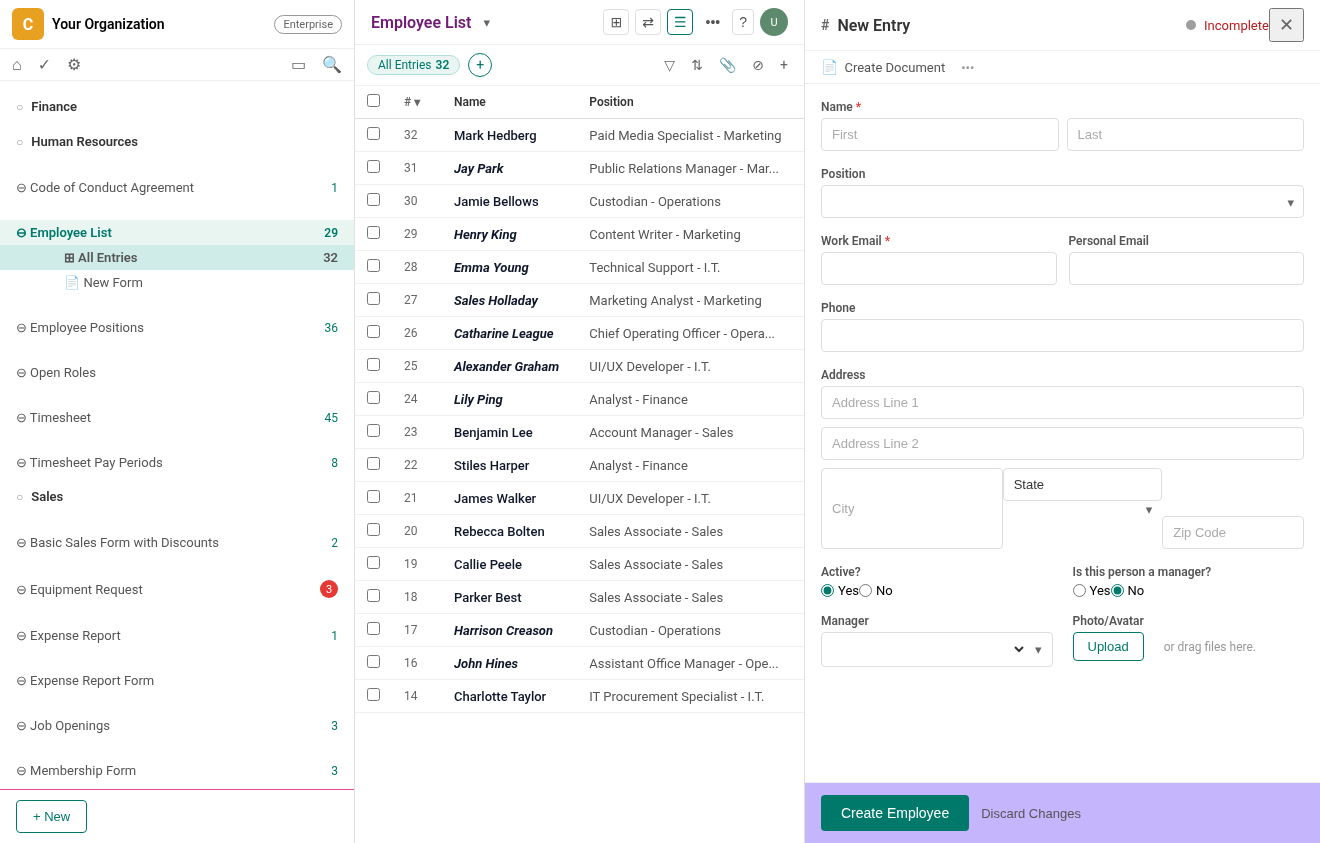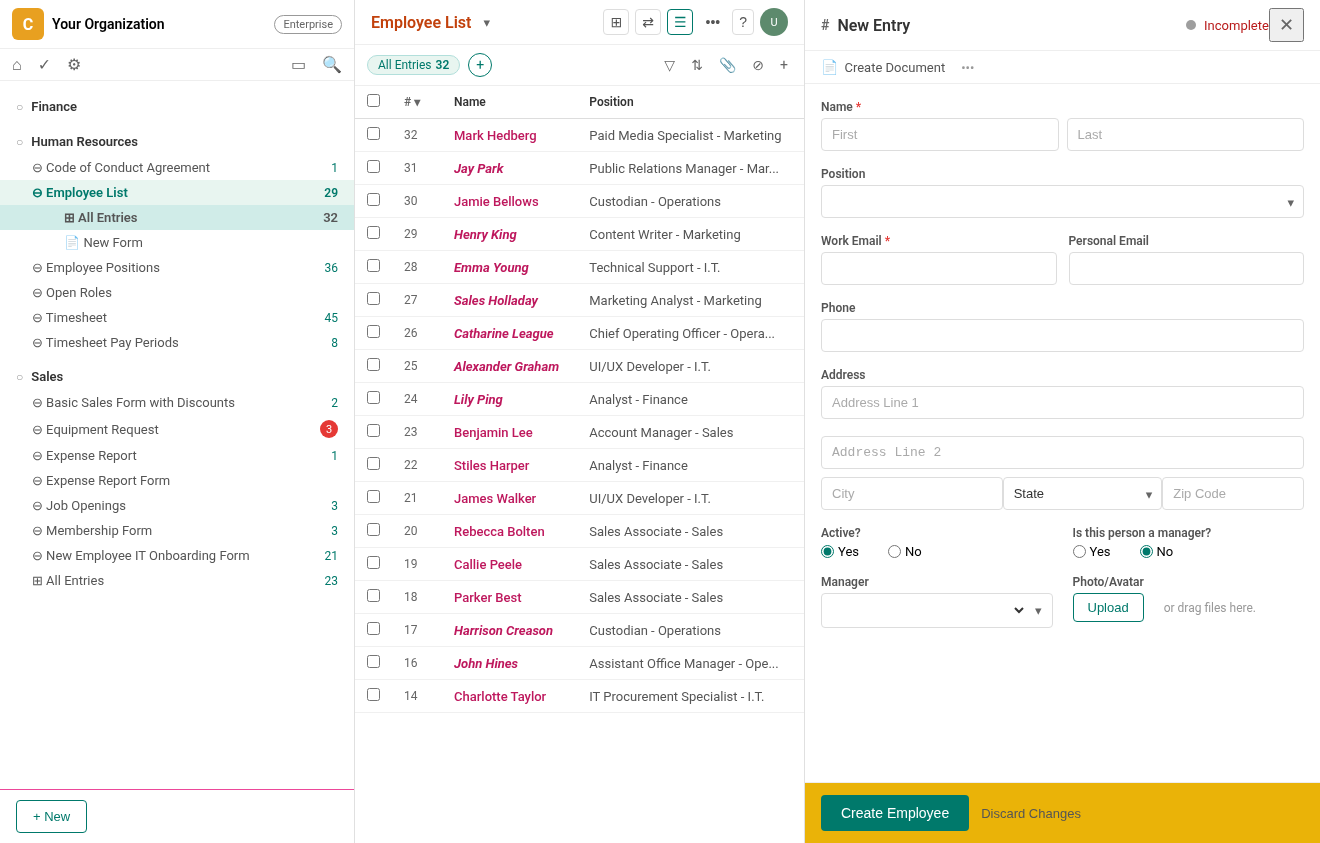--- a/index.html
+++ b/index.html
@@ -10,38 +10,38 @@
     .sidebar-header { padding: 8px 12px; display: flex; align-items: center; gap: 8px; border-bottom: 1px solid #eee; }
     .logo { width: 32px; height: 32px; background: #e8a020; border-radius: 6px; display: flex; align-items: center; justify-content: center; color: white; font-weight: bold; font-size: 16px; }
     .org-name { font-weight: 600; font-size: 14px; flex: 1; }
     .enterprise-badge { border: 1px solid #999; border-radius: 10px; padding: 2px 8px; font-size: 11px; color: #666; }
     .sidebar-icons { display: flex; align-items: center; padding: 6px 12px; gap: 16px; border-bottom: 1px solid #eee; }
     .sidebar-icon { color: #666; font-size: 16px; cursor: pointer; }
     .sidebar-nav { flex: 1; overflow-y: auto; padding: 8px 0; }
     .nav-section { padding: 4px 0; }
     .nav-group-header { padding: 6px 16px; font-weight: 600; color: #333; font-size: 13px; display: flex; align-items: center; gap: 8px; cursor: pointer; }
     .nav-group-header .nav-icon { color: #999; font-size: 12px; }
-    .nav-item { padding: 5px 16px 5px 32px; color: #555; cursor: pointer; display: flex; align-items: center; justify-content: space-between; font-size: 13px; }
+    .nav-item { padding: 5px 16px 5px 16px; color: #555; cursor: pointer; display: flex; align-items: center; justify-content: space-between; font-size: 13px; margin-top: 20px; }
     .nav-item.active { background: #e8f5f0; color: #00796b; font-weight: 600; }
     .nav-item .count { color: #00796b; font-size: 12px; }
     .nav-leaf { padding: 5px 16px 5px 64px; color: #555; cursor: pointer; display: flex; align-items: center; justify-content: space-between; font-size: 13px; }
     .nav-leaf.active-leaf { background: #d0ece8; font-weight: 600; }
     .badge-red { background: #e53935; color: white; border-radius: 50%; width: 18px; height: 18px; display: inline-flex; align-items: center; justify-content: center; font-size: 11px; }
     .sidebar-footer { padding: 10px 16px; border-top: 1px solid #ec4899; }
     .new-btn { display: flex; align-items: center; gap: 6px; padding: 8px 16px; border: 1px solid #00796b; color: #00796b; border-radius: 4px; cursor: pointer; font-size: 13px; background: white; }
 
     
     #list-panel { flex: 1; display: flex; flex-direction: column; overflow: hidden; border-right: 1px solid #e0e0e0; max-width: 450px; }
 
     
     #right-panel { flex: 1; display: flex; flex-direction: column; overflow: hidden; }
 
     
     .list-header { padding: 8px 16px; display: flex; align-items: center; gap: 8px; border-bottom: 1px solid #eee; background: #fff; }
-    .list-title { font-size: 16px; font-weight: 600; color: #c2410c; }
+    .list-title { font-size: 16px; font-weight: 600; color: #701a75; }
     .list-title-arrow { color: #666; margin-left: 4px; }
     .header-icons { display: flex; align-items: center; gap: 6px; margin-left: auto; }
     .header-icon-btn { padding: 4px 6px; border: 1px solid #ddd; border-radius: 4px; cursor: pointer; color: #555; background: white; font-size: 14px; }
     .header-icon-btn.active { border-color: #00796b; color: #00796b; }
     .header-icon-btn.dots { border: none; }
 
     
     .toolbar { display: flex; align-items: center; gap: 8px; padding: 8px 12px; background: #fff; border-bottom: 1px solid #eee; }
     .entries-badge { display: flex; align-items: center; gap: 4px; background: #e8f5f0; border: 1px solid #b2dfdb; border-radius: 12px; padding: 2px 10px; font-size: 12px; color: #00796b; cursor: pointer; }
     .entries-count { font-weight: 600; }
@@ -50,21 +50,21 @@
     .toolbar-icon { color: #666; cursor: pointer; font-size: 14px; padding: 4px; }
 
     
     .table-container { flex: 1; overflow-y: auto; background: #fff; }
     table { width: 100%; border-collapse: collapse; }
     thead th { padding: 8px 12px; text-align: left; font-weight: 600; color: #333; font-size: 12px; border-bottom: 1px solid #ddd; position: sticky; top: 0; background: #fff; }
     thead th.num-col { width: 50px; color: #666; }
     tbody tr { border-bottom: 1px solid #f0f0f0; }
     tbody td { padding: 8px 12px; color: #555; font-size: 13px; }
     tbody td.row-num { color: #666; font-size: 12px; }
-    tbody td.name-col { color: #be185d; cursor: pointer; font-weight: 500; }
+    tbody td.name-col { color: #0f172a; cursor: pointer; font-weight: 500; }
     tbody td.name-col.bold { font-weight: 700; font-style: italic; }
     .checkbox-cell { width: 30px; }
     .checkbox-input { cursor: pointer; }
 
     
     .form-header { display: flex; align-items: center; padding: 8px 16px; background: #fff; border-bottom: 1px solid #eee; }
     .form-title { display: flex; align-items: center; gap: 8px; font-size: 16px; font-weight: 600; color: #333; flex: 1; }
     .form-title-icon { color: #666; font-size: 14px; }
     .form-status { display: flex; align-items: center; gap: 8px; }
     .status-dot { width: 10px; height: 10px; border-radius: 50%; background: #9e9e9e; }
@@ -80,30 +80,30 @@
     .name-fields { display: flex; gap: 8px; }
     .form-input { width: 100%; border: 1px solid #ddd; border-radius: 4px; padding: 8px 10px; font-size: 13px; color: #333; background: #fff; outline: none; }
     .form-input::placeholder { color: #aaa; }
     .two-col { display: grid; grid-template-columns: 1fr 1fr; gap: 12px; }
     .select-wrapper { position: relative; }
     .select-wrapper select { width: 100%; border: 1px solid #ddd; border-radius: 4px; padding: 8px 10px; font-size: 13px; color: #333; background: #fff; appearance: none; outline: none; }
     .select-arrow { position: absolute; right: 10px; top: 50%; transform: translateY(-50%); pointer-events: none; color: #666; }
     .address-row { display: flex; margin-top: 8px; }
     .address-row .city-input { flex: 2; }
     .address-row .zip-input { flex: 1.5; }
-    .radio-group { display: flex; align-items: center; gap: 29px; }
+    .radio-group { display: flex; align-items: center; gap: 0; }
     .radio-label { display: flex; align-items: center; gap: 4px; cursor: pointer; font-size: 13px; }
     .radio-label input[type="radio"] { accent-color: #00796b; }
     .two-col-section { display: grid; grid-template-columns: 1fr 1fr; gap: 20px; margin-bottom: 16px; }
     .manager-row { display: flex; align-items: center; gap: 8px; border: 1px solid #ddd; border-radius: 4px; padding: 8px 10px; }
     .manager-dropdown { flex: 1; border: none; outline: none; font-size: 13px; color: #333; background: transparent; }
     .manager-arrow { color: #666; }
     .upload-btn { border: 1px solid #00796b; color: #00796b; background: white; border-radius: 4px; padding: 6px 14px; font-size: 13px; cursor: pointer; }
     .drag-text { color: #999; font-size: 12px; }
-    .form-footer { display: flex; align-items: center; gap: 12px; padding: 12px 16px; background: #eab308; border-top: 1px solid #eee; }
+    .form-footer { display: flex; align-items: center; gap: 12px; padding: 12px 16px; background: #c4b5fd; border-top: 1px solid #eee; }
     .create-emp-btn { background: #00796b; color: white; border: none; border-radius: 4px; padding: 10px 20px; font-size: 14px; font-weight: 500; cursor: pointer; }
     .discard-btn { color: #555; background: none; border: none; font-size: 13px; cursor: pointer; }
 
     #content-area { display: flex; flex: 1; overflow: hidden; }
   </style>
 </head>
 <body>
 
 <div id="sidebar">
   <div class="sidebar-header">
@@ -426,30 +426,30 @@
       </div>
 
       <div class="form-row">
         <label class="form-label">Phone</label>
         <input type="tel" class="form-input" style="">
       </div>
 
       <div class="form-row">
         <label class="form-label">Address</label>
         <input type="text" class="form-input" placeholder="Address Line 1" style="">
-        <input type="text" class="form-input" style="margin-top: 17px; font-family: Liberation Mono, monospace;" placeholder="Address Line 2">
+        <input type="text" class="form-input" style="margin-top: 8px;" placeholder="Address Line 2">
         <div class="address-row">
           <input type="text" class="form-input city-input" style="flex: 2 1 0%;" placeholder="City">
           <div class="select-wrapper" style="flex:2">
             <select class="form-input">
               <option value="">State</option>
             </select>
             <span class="select-arrow">▾</span>
           </div>
-          <input type="text" class="form-input zip-input" style="flex: 1.5 1 0%;" placeholder="Zip Code">
+          <input type="text" class="form-input zip-input" style="flex: 1.5 1 0%; margin-top: 48px;" placeholder="Zip Code">
         </div>
       </div>
 
       <div class="two-col-section">
         <div>
           <label class="form-label">Active?</label>
           <div class="radio-group">
             <label class="radio-label">
               <input type="radio" name="active" value="yes" checked="" style="">
               <span>Yes</span>

